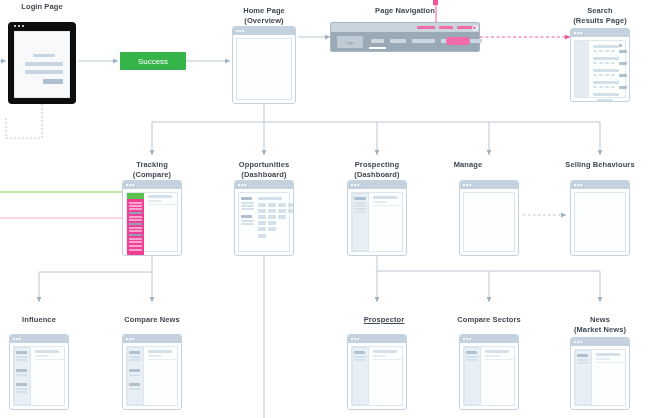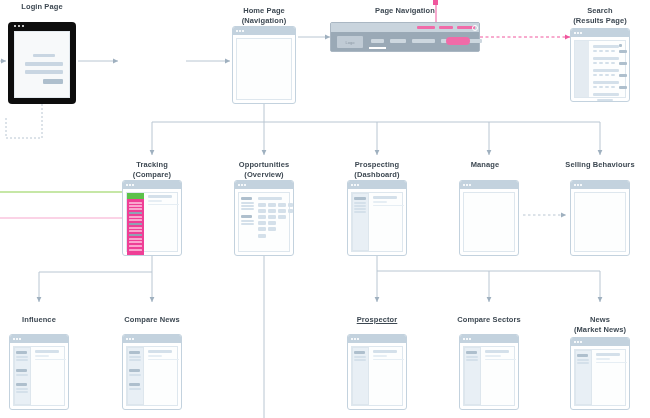--- a/index.html
+++ b/index.html
@@ -169,24 +169,27 @@
       <span class="login-dot"></span>
     </div>
     <div class="login-screen">
       <div class="lbar" style="left:18px;top:22px;width:22px;height:2.5px;"></div>
       <div class="lbar" style="left:10px;top:30px;width:38px;height:4px;"></div>
       <div class="lbar" style="left:10px;top:38px;width:38px;height:4px;"></div>
       <div class="lbar" style="left:28px;top:47px;width:20px;height:4.5px;background:#aebfcd;"></div>
     </div>
   </div>
 
+  <div class="success" style="left:120px;top:52px;width:66px;height:18px;">
+    <span>Success</span>
+  </div>
 
   <div class="node">
     <div class="node-label" style="left:194px;top:6px;">Home Page
-(Navigation)</div>
+(Overview)</div>
   </div>
   <div class="win" style="left:232px;top:26px;width:64px;height:78px;">
     <div class="win-bar">
       <div class="dots">
         <span class="dot"></span>
         <span class="dot"></span>
         <span class="dot"></span>
       </div>
     </div>
     <div class="win-body"></div>
@@ -294,21 +297,21 @@
       <div class="track-row" style="left:2px;top:52px;width:13px;height:1.6px;"></div>
       <div class="track-row" style="left:2px;top:56px;width:13px;height:1.6px;"></div>
       <div class="bar" style="left:21px;top:2px;width:24px;height:3px;"></div>
       <div class="bar-lt" style="left:21px;top:7px;width:14px;height:2px;"></div>
       <div class="bar-lt" style="left:21px;top:11px;width:31px;height:1px;"></div>
     </div>
   </div>
 
   <div class="node">
     <div class="node-label" style="left:194px;top:160px;">Opportunities
-(Overview)</div>
+(Dashboard)</div>
   </div>
   <div class="win" style="left:234px;top:180px;width:60px;height:76px;">
     <div class="win-bar">
       <div class="dots">
         <span class="dot"></span>
         <span class="dot"></span>
         <span class="dot"></span>
       </div>
     </div>
     <div class="win-body">
@@ -359,21 +362,21 @@
       <div class="bar" style="left:2px;top:12px;width:12px;height:1.6px;"></div>
       <div class="bar" style="left:2px;top:15px;width:12px;height:1.6px;"></div>
       <div class="bar" style="left:2px;top:18px;width:12px;height:1.6px;"></div>
       <div class="bar" style="left:21px;top:3px;width:24px;height:3px;"></div>
       <div class="bar-lt" style="left:21px;top:8px;width:14px;height:2px;"></div>
       <div class="bar-lt" style="left:21px;top:12px;width:31px;height:1px;"></div>
     </div>
   </div>
 
   <div class="node">
-    <div class="node-label" style="left:415px;top:160px;">Manage</div>
+    <div class="node-label" style="left:398px;top:160px;">Manage</div>
   </div>
   <div class="win" style="left:459px;top:180px;width:60px;height:76px;">
     <div class="win-bar">
       <div class="dots">
         <span class="dot"></span>
         <span class="dot"></span>
         <span class="dot"></span>
       </div>
     </div>
     <div class="win-body"></div>
@@ -440,21 +443,21 @@
       <div class="bar" style="left:2px;top:27px;width:12px;height:1.6px;"></div>
       <div class="bar-dk" style="left:2px;top:36px;width:11px;height:3px;"></div>
       <div class="bar" style="left:2px;top:41px;width:12px;height:1.6px;"></div>
       <div class="bar" style="left:21px;top:3px;width:24px;height:3px;"></div>
       <div class="bar-lt" style="left:21px;top:8px;width:14px;height:2px;"></div>
       <div class="bar-lt" style="left:21px;top:12px;width:31px;height:1px;"></div>
     </div>
   </div>
 
   <div class="node">
-    <div class="node-label" style="left:307px;top:315px;text-decoration:underline;">Prospector</div>
+    <div class="node-label" style="left:314px;top:315px;text-decoration:underline;">Prospector</div>
   </div>
   <div class="win" style="left:347px;top:334px;width:60px;height:76px;">
     <div class="win-bar">
       <div class="dots">
         <span class="dot"></span>
         <span class="dot"></span>
         <span class="dot"></span>
       </div>
     </div>
     <div class="win-body">

